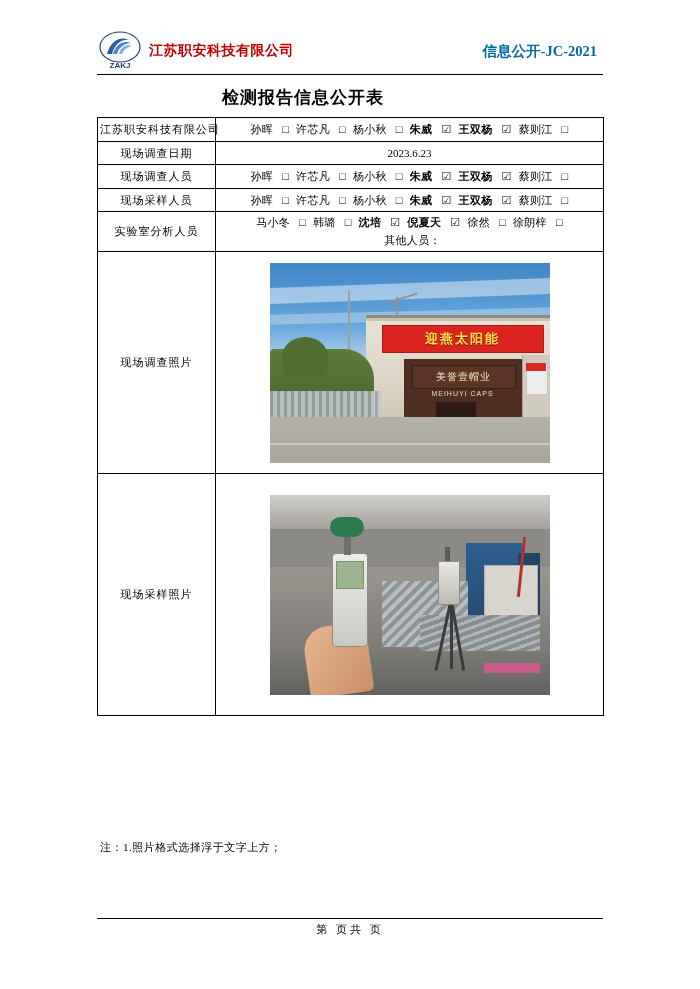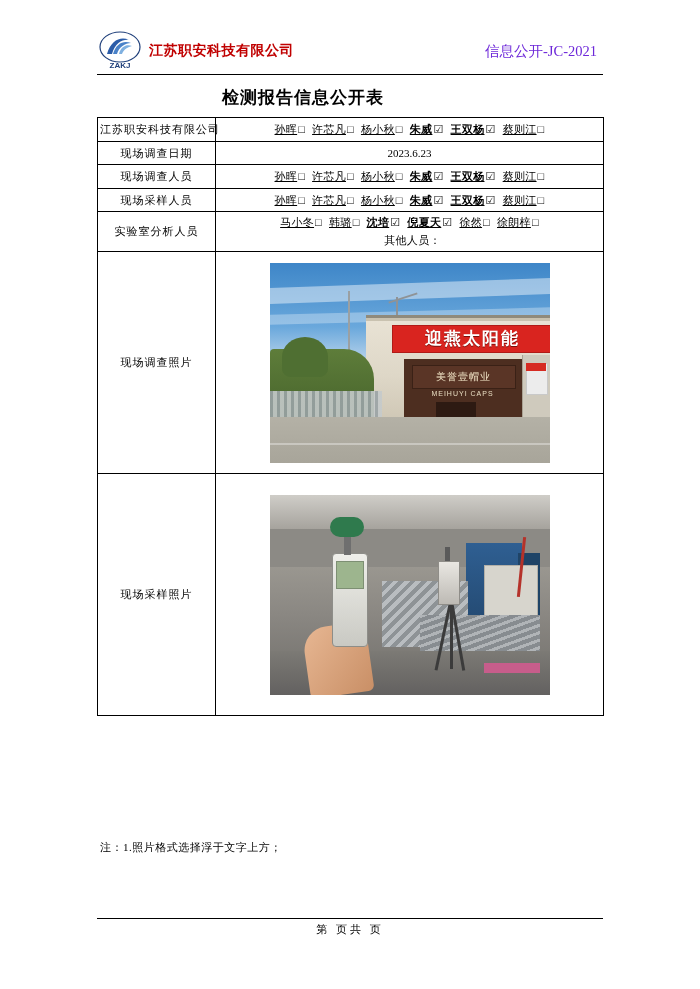--- a/index.html
+++ b/index.html
@@ -42,23 +42,23 @@
   }
   .logo svg { display: block; }
   .company-name {
     color: #c00000;
     font-size: 14px;
     font-weight: bold;
     letter-spacing: 0.5px;
     white-space: nowrap;
   }
   .header-right {
-    color: #6d28d9;
+    color: #0369a1;
     font-size: 14.5px;
-    font-weight: normal;
+    font-weight: bold;
     white-space: nowrap;
     padding-right: 6px;
   }
   .header-rule {
     position: absolute;
     top: 74px;
     left: 97px;
     width: 506px;
     border-top: 1px solid #000;
   }
@@ -103,21 +103,21 @@
   .namebig {
     font-size: 13px;
     font-weight: bold;
   }
   .staff {
     text-align: center;
     font-size: 11px;
     line-height: 1.6;
     letter-spacing: 0.3px;
   }
-  .staff .nm { margin-right: 1px; text-decoration: underline; }
+  .staff .nm { margin-right: 9px; }
   .staff .gap { display: inline-block; width: 7px; }
   .bold-name { font-weight: bold; }
   .photo-label {
     letter-spacing: 1px;
     font-size: 11px;
   }
   .photo-cell {
     padding: 8px 0 !important;
   }
   .photo-wrap {
@@ -147,26 +147,26 @@
     left: 96px; top: 55px; width: 184px; height: 100px;
     background: linear-gradient(to bottom, #e8e2d4 0%, #ded7c7 55%, #cfc7b5 100%);
     border-top: 3px solid #c9c2b0;
   }
   .p1-roofline {
     position: absolute; left: 96px; top: 52px; width: 184px; height: 5px;
     background: #8f8a7c;
   }
   .p1-sign {
     position: absolute;
-    left: 122px; top: 62px; width: 160px; height: 26px;
+    left: 112px; top: 62px; width: 160px; height: 26px;
     background: #d9241f;
     border: 1px solid #b01a16;
     display: flex; align-items: center; justify-content: center;
-    color: #ffffff;
-    font-size: 17px; font-weight: bold; letter-spacing: 2px;
+    color: #fde047;
+    font-size: 13px; font-weight: bold; letter-spacing: 2px;
     font-family: "Liberation Sans", sans-serif;
     text-shadow: 0 1px 0 #7a0f0c;
     overflow: hidden;
   }
   .p1-darkstore {
     position: absolute;
     left: 134px; top: 96px; width: 118px; height: 58px;
     background: #4d2e20;
   }
   .p1-store-sign {

